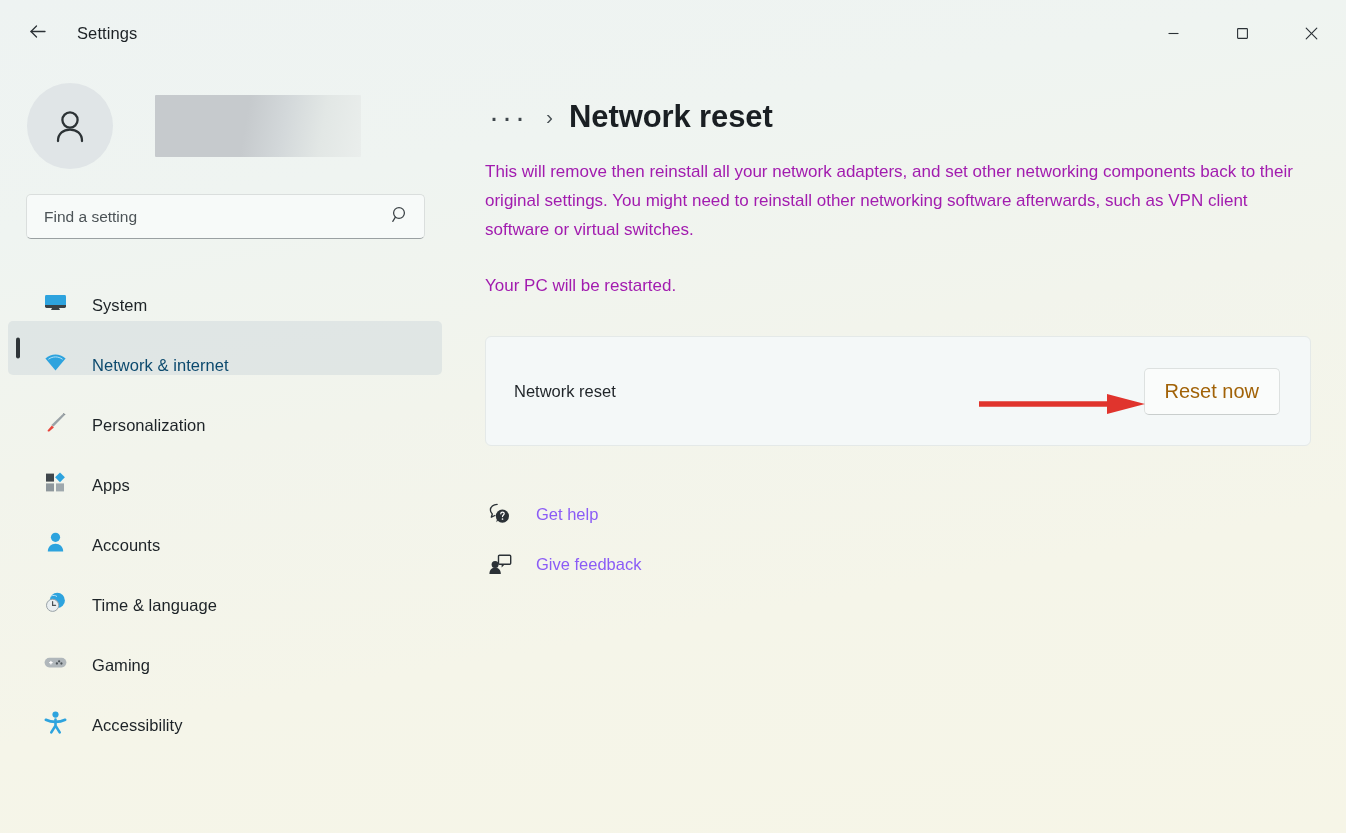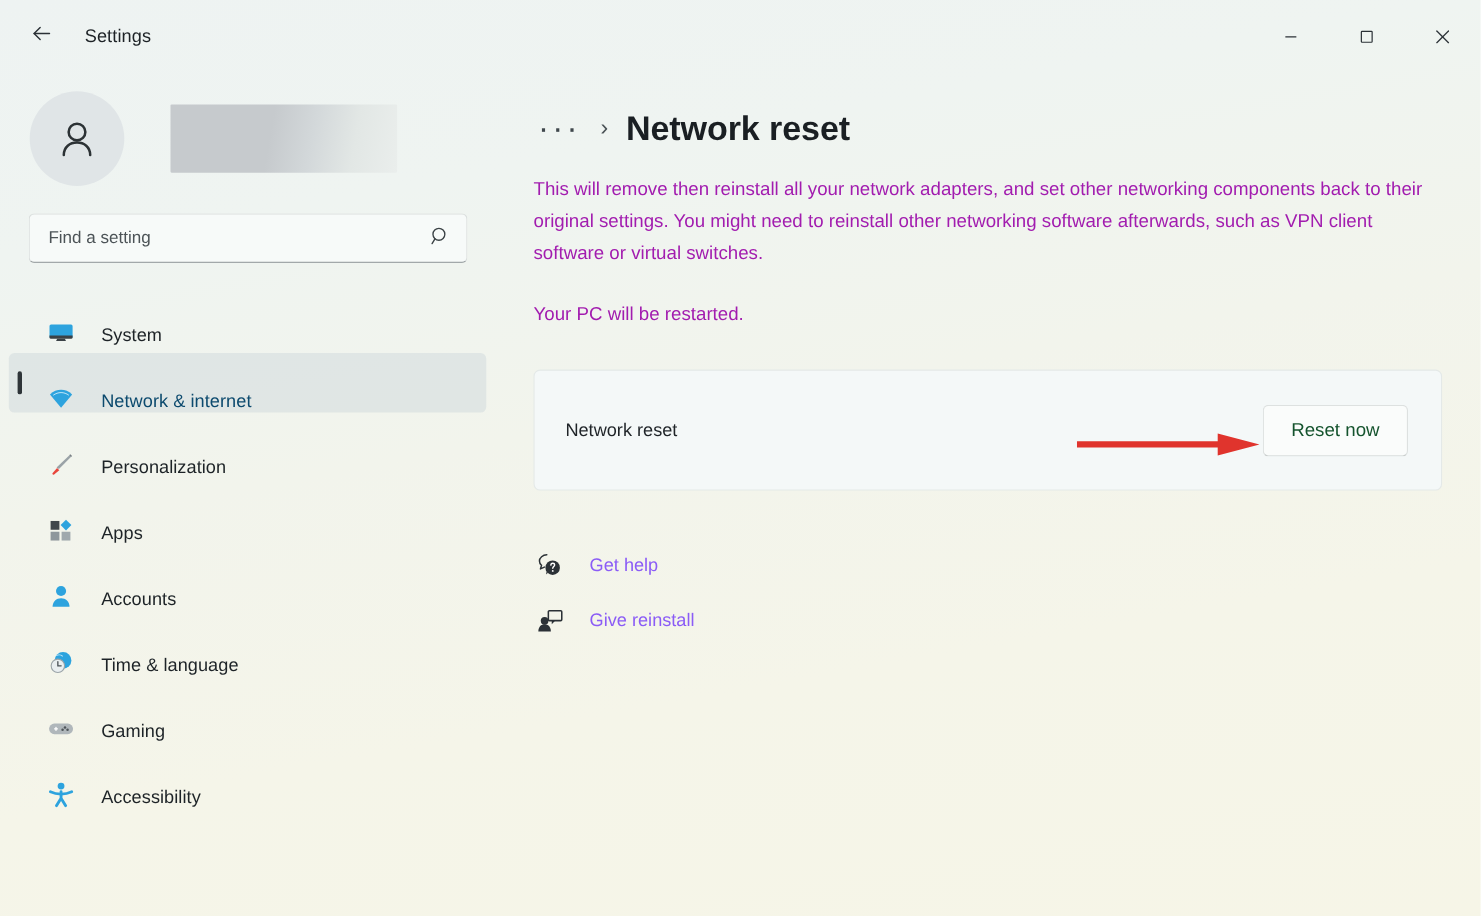--- a/index.html
+++ b/index.html
@@ -216,22 +216,22 @@
   .card-spacer { flex: 1; }
   .reset-btn {
     min-width: 132px;
     height: 47px;
     padding: 0 20px;
     background: #fafcfb;
     border: 1px solid #dde1e0;
     border-bottom-color: #c9cecd;
     border-radius: 5px;
     font-family: "Liberation Sans", sans-serif;
-    font-size: 17px;
-    color: #14532d;
+    font-size: 20px;
+    color: #a16207;
     cursor: pointer;
   }
 
   .footer-links {
     margin-top: 46px;
   }
   .footer-link {
     display: flex;
     align-items: center;
     height: 44px;
@@ -450,21 +450,21 @@
 
       <div class="footer-link">
         <span class="footer-icon">
           <svg width="27" height="27" viewBox="0 0 27 27">
             <rect x="11.5" y="4.2" width="12.2" height="9" rx="1" fill="none" stroke="#2b3136" stroke-width="1.4"></rect>
             <path d="M14.6 13.2 L14.6 16.4 L17.9 13.2 Z" fill="#2b3136"></path>
             <circle cx="8.1" cy="13.4" r="3.5" fill="#2b3136"></circle>
             <path d="M2.4 23 C2.4 18.7 4.9 16.4 8.1 16.4 C11.3 16.4 13.8 18.7 13.8 23 Z" fill="#2b3136"></path>
           </svg>
         </span>
-        <span class="footer-text">Give reinstall</span>
+        <span class="footer-text">Give feedback</span>
       </div>
 
     </div>
   </div>
 
   <div class="annotation-arrow">
     <svg width="166" height="26" viewBox="0 0 166 26">
       <path d="M0 10.2 H128 V3 L166 13 L128 23 V15.8 H0 Z" fill="#e0342d"></path>
     </svg>
   </div>

